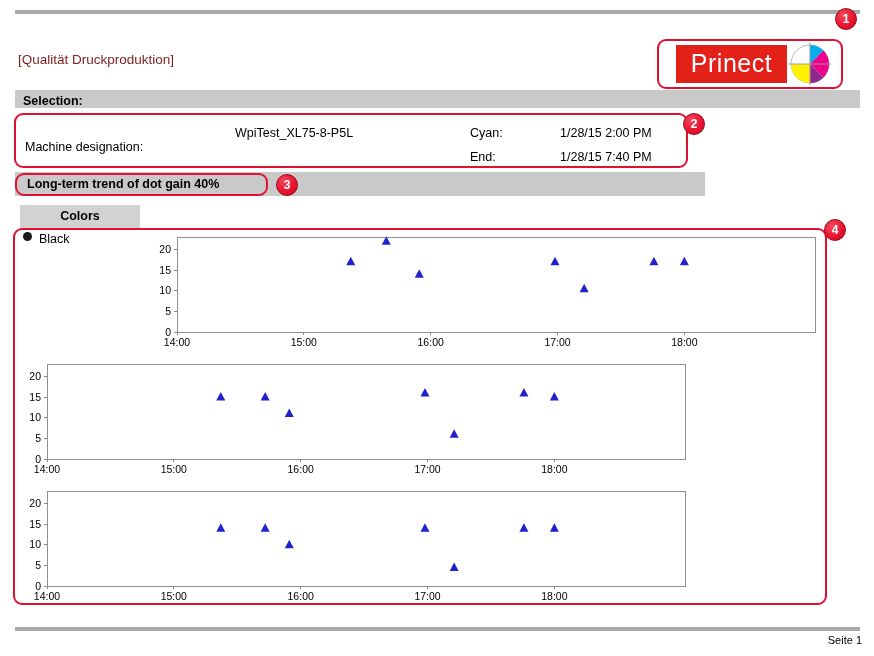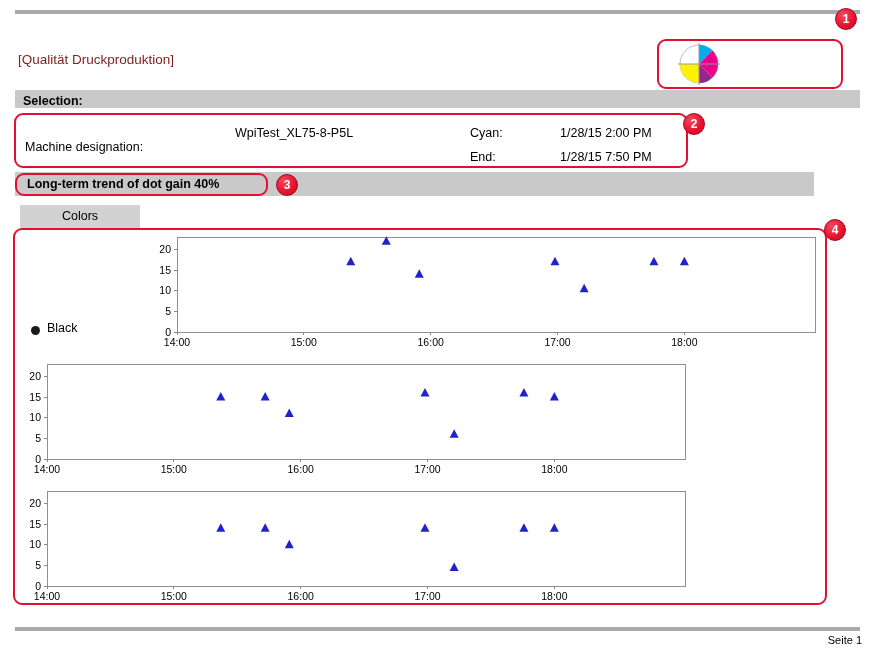--- a/index.html
+++ b/index.html
@@ -12,59 +12,60 @@
     line-height:22px;padding-left:8px}
   .kv{font-size:12.5px;line-height:16px;white-space:nowrap}
   .callout{position:absolute;border:2px solid #e01030;border-radius:9px;pointer-events:none}
   .badge{position:absolute;width:22px;height:22px;border-radius:50%;
     background:radial-gradient(circle at 35% 30%, #f4475f, #e8112d 60%, #c00d24);
     border:1px solid #9c0a1d;color:#fff;font-weight:bold;font-size:12px;
     display:flex;align-items:center;justify-content:center}
   .logo{display:flex;align-items:center}
   .logo-box{width:111px;height:38px;background:#e32119;color:#fff;font-size:25px;
     line-height:37px;text-align:center;letter-spacing:0.5px}
-  .colors-tab{background:#d2d2d2;font-weight:normal;font-size:12.5px;
+  .colors-tab{background:#d2d2d2;font-weight:bold;font-size:12.5px;
     text-align:center;line-height:23px}
   .chart-row{display:flex;margin-bottom:8px;height:119px}
-  .series-label{width:130px;padding-left:16px;padding-bottom:16px;
-    display:flex;align-items:flex-end;font-size:12.5px}
+  .series-label{width:130px;padding-left:8px;padding-bottom:16px;
+    display:flex;align-items:flex-start;font-size:12.5px}
   .series-dot{width:9px;height:9px;border-radius:50%;display:inline-block;margin-right:7px}
   svg text{font-family:"Liberation Sans",sans-serif}
   .footer-page{font-size:11px}
 </style>
 </head>
 <body>
 
 <div class="abs rule" style="left:15px;top:10px;width:845px;height:4px"></div>
 
 <a href="#" class="abs breadcrumb" style="left:18px;top:52px">[Qualität Druckproduktion]</a>
 
 <div class="abs logo" style="left:676px;top:42px">
+  <div class="logo-box">Prinect</div>
   <svg width="44" height="44" viewBox="0 0 44 44" style="margin-left:1px">
     <circle cx="22" cy="22" r="19" fill="#ffffff" stroke="#bbbbbb" stroke-width="1"></circle>
     <path d="M22,22 L22,3 A19,19 0 0 1 35.44,8.56 Z" fill="#00aeef"></path>
     <path d="M22,22 L35.44,8.56 A19,19 0 0 1 35.44,35.44 Z" fill="#ec008c"></path>
     <path d="M22,22 L35.44,35.44 A19,19 0 0 1 22,41 Z" fill="#92278f"></path>
     <path d="M22,22 L22,41 A19,19 0 0 1 3,22 Z" fill="#fff200"></path>
     <path d="M1,22 H43 M22,1 V43" stroke="#999999" stroke-width="1" fill="none"></path>
   </svg>
 </div>
 
 <div class="abs section-bar" style="left:15px;top:90px;width:845px;height:18px">
   <span>Selection:</span>
 </div>
 
 <span class="abs kv" style="left:25px;top:139px">Machine designation:</span>
 <span class="abs kv" style="left:235px;top:125px">WpiTest_XL75-8-P5L</span>
 <span class="abs kv" style="left:470px;top:125px">Cyan:</span>
 <span class="abs kv" style="left:560px;top:125px">1/28/15 2:00 PM</span>
 <span class="abs kv" style="left:470px;top:149px">End:</span>
-<span class="abs kv" style="left:560px;top:149px">1/28/15 7:50 PM</span>
-
-<div class="abs section-bar" style="left:15px;top:172px;width:799px;height:24px;line-height:24px">
+<span class="abs kv" style="left:560px;top:149px">1/28/15 7:40 PM</span>
+
+<div class="abs section-bar" style="left:15px;top:172px;width:690px;height:24px;line-height:24px">
   <span style="padding-left:4px">Long-term trend of dot gain 40%</span>
 </div>
 
 <div class="abs colors-tab" style="left:20px;top:205px;width:120px;height:23px">Colors</div>
 
 <div class="abs" id="charts-rows" style="left:15px;top:232px;width:808px">
     <div class="chart-row">
       <div class="series-label">
         <span class="series-dot" style="background: rgb(26, 26, 26);"></span>
         <span>Black</span>

